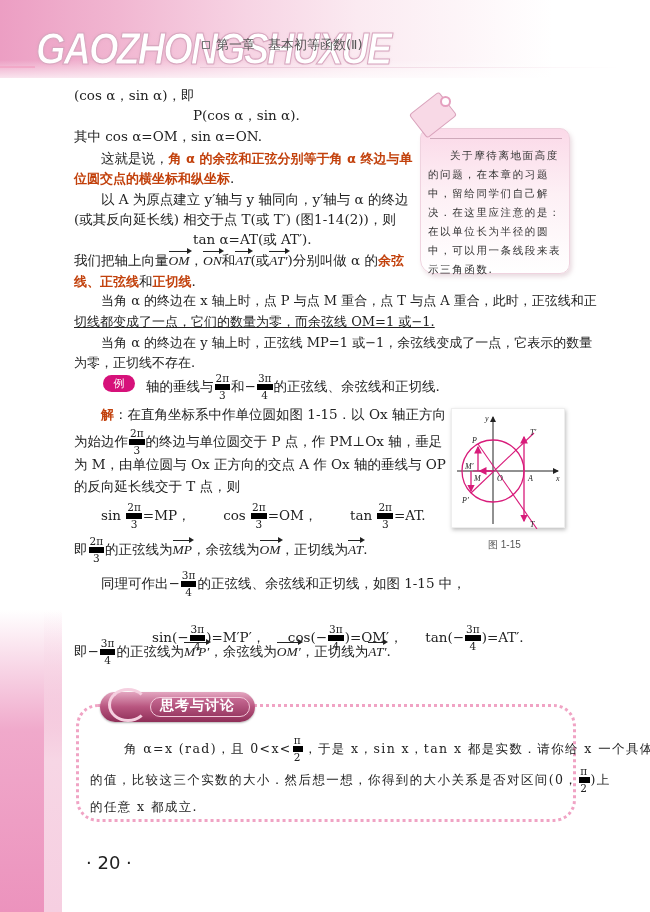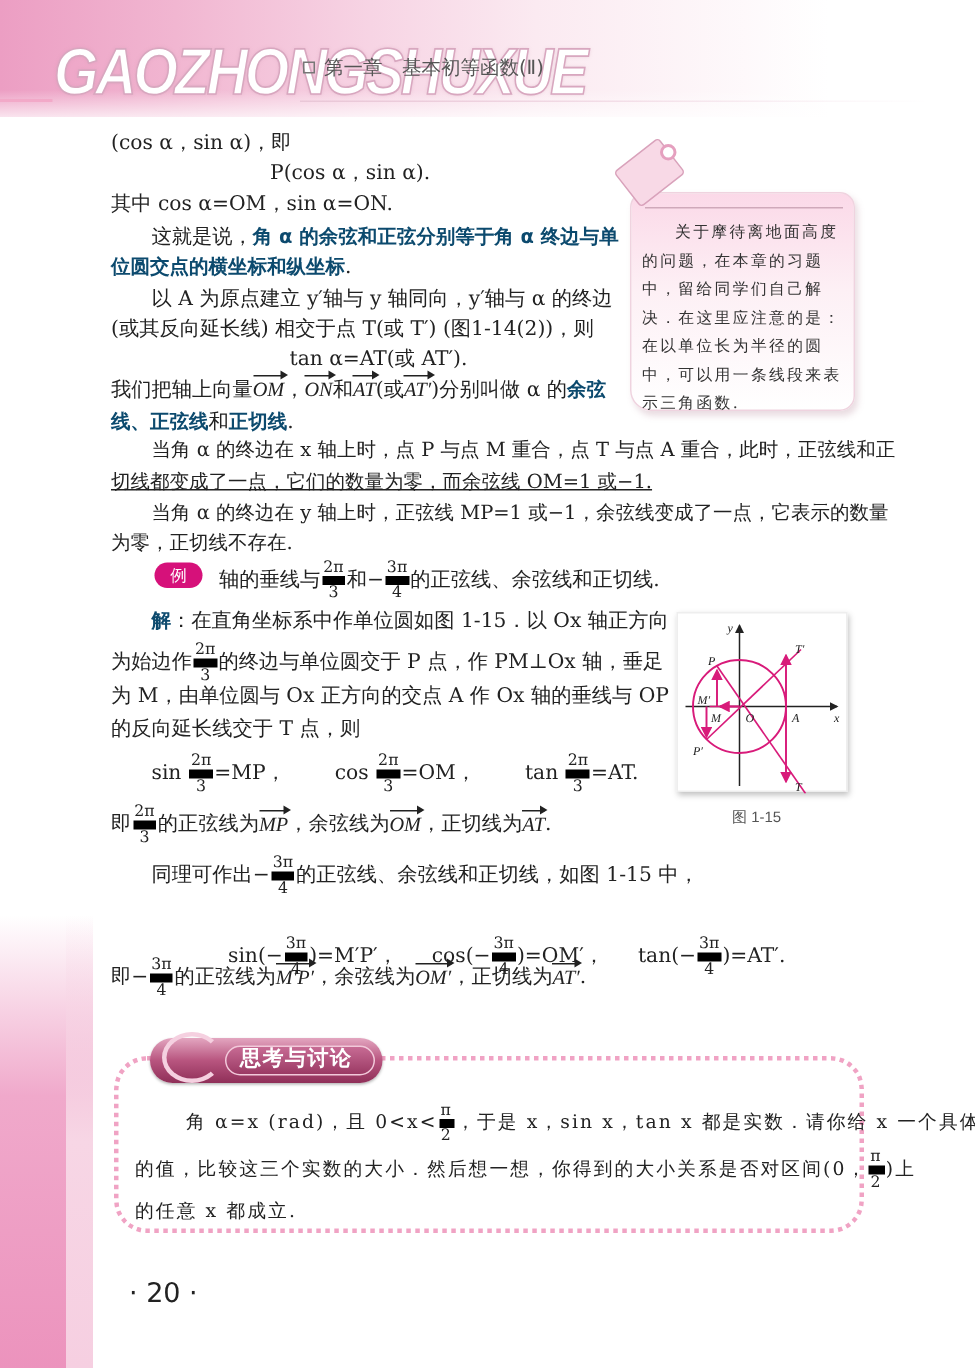--- a/index.html
+++ b/index.html
@@ -36,21 +36,21 @@
   .left-strip {
     position: absolute; left: 0; top: 610px; width: 62px; height: 302px;
     background: linear-gradient(180deg, rgba(236,150,190,0) 0%, #f0a9cb 40%, #ec93bd 100%);
   }
   .left-strip2 {
     position: absolute; left: 44px; top: 610px; width: 18px; height: 302px;
     background: linear-gradient(180deg, rgba(248,215,230,0) 0%, #f7d6e5 50%, #f6cfe1 100%);
   }
 
   .txt { position: absolute; font-size: 13.5px; line-height: 20px; white-space: nowrap; }
-  .pink { color: #0c4a6e; font-family: "DejaVu Sans", sans-serif; font-weight: bold; font-size: 13px; }
+  .pink { color: #c2410c; font-family: "DejaVu Sans", sans-serif; font-weight: bold; font-size: 13px; }
   .vec { position: relative; display: inline-block; font-style: italic; font-family: "Liberation Serif", serif; text-align: center; }
   .vec::before { content: ""; position: absolute; left: 0; right: 0; top: 0px; border-top: 1px solid #222; }
   .vec::after { content: ""; position: absolute; right: -2px; top: -3px; border-left: 5px solid #222; border-top: 3px solid transparent; border-bottom: 3px solid transparent; }
   .frac { display: inline-block; vertical-align: middle; text-align: center; font-size: 10.5px; line-height: 11px; margin: 0 1px; }
   .frac span { display: block; }
   .frac .num { border-bottom: 6px solid #000000; padding: 0 1px; }
 
   .note {
     position: absolute; left: 420px; top: 128px; width: 150px; height: 146px;
     background: linear-gradient(180deg, #fbd9e8 0%, #fdf0f5 45%, #ffffff 100%);
@@ -111,21 +111,21 @@
 <div class="header-fade"></div>
 <div class="header-line"></div>
 <div class="header-line2"></div>
 <div class="brand">GAOZHONGSHUXUE</div>
 <div class="chapter"><span class="sq"></span><span>第一章　基本初等函数(Ⅱ)</span></div>
 
 <div class="left-strip"></div>
 <div class="left-strip2"></div>
 
 <div class="txt" style="left:74px;top:85px;">(cos α，sin α)，即</div>
-<div class="txt" style="left:180px;top:105px;">P(cos α，sin α).</div>
+<div class="txt" style="left:193px;top:105px;">P(cos α，sin α).</div>
 <div class="txt" style="left:74px;top:126px;">其中 cos α=OM，sin α=ON.</div>
 <div class="txt" style="left:101px;top:148px;"><span>这就是说，</span><span class="pink">角 α 的余弦和正弦分别等于角 α 终边与单</span></div>
 <div class="txt" style="left:74px;top:168px;"><span class="pink">位圆交点的横坐标和纵坐标</span><span>.</span></div>
 <div class="txt" style="left:101px;top:189px;">以 A 为原点建立 y′轴与 y 轴同向，y′轴与 α 的终边</div>
 <div class="txt" style="left:74px;top:209px;">(或其反向延长线) 相交于点 T(或 T′) (图1-14(2))，则</div>
 <div class="txt" style="left:193px;top:229px;">tan α=AT(或 AT′).</div>
 <div class="txt" style="left:74px;top:250px;"><span>我们把轴上向量</span><span class="vec">OM</span><span>，</span><span class="vec">ON</span><span>和</span><span class="vec">AT</span><span>(或</span><span class="vec">AT′</span><span>)分别叫做 α 的</span><span class="pink">余弦</span></div>
 <div class="txt" style="left:74px;top:271px;"><span class="pink">线、正弦线</span><span>和</span><span class="pink">正切线</span><span>.</span></div>
 <div class="txt" style="left:101px;top:291px;font-size:13px;">当角 α 的终边在 x 轴上时，点 P 与点 M 重合，点 T 与点 A 重合，此时，正弦线和正</div>
 <div class="txt" style="left:74px;top:312px;font-size:13px;text-decoration:underline;">切线都变成了一点，它们的数量为零，而余弦线 OM=1 或−1.</div>

